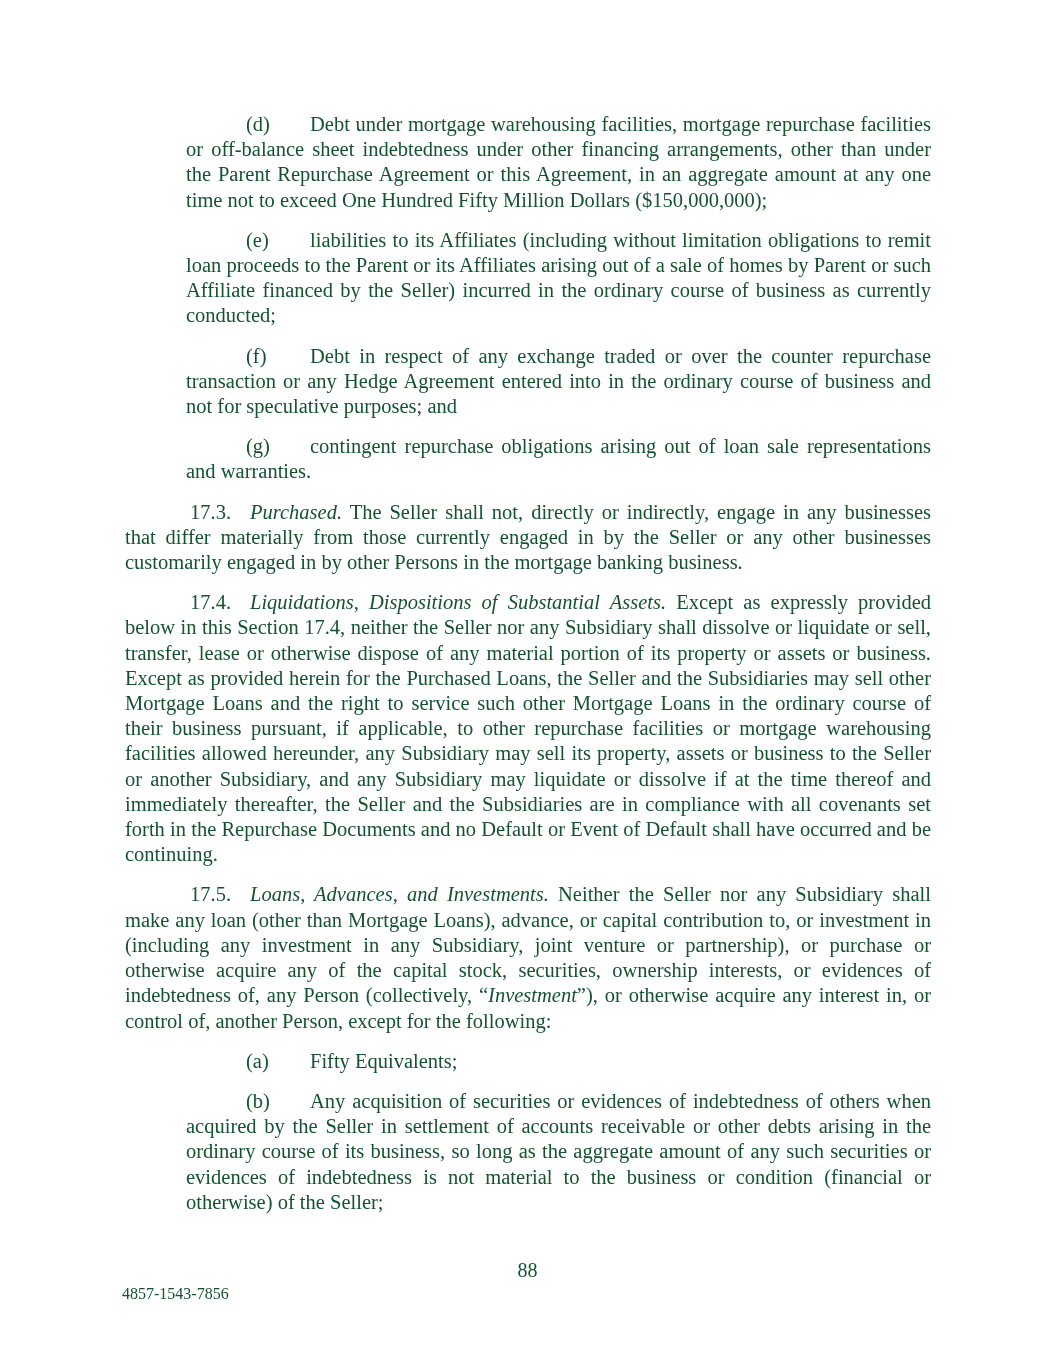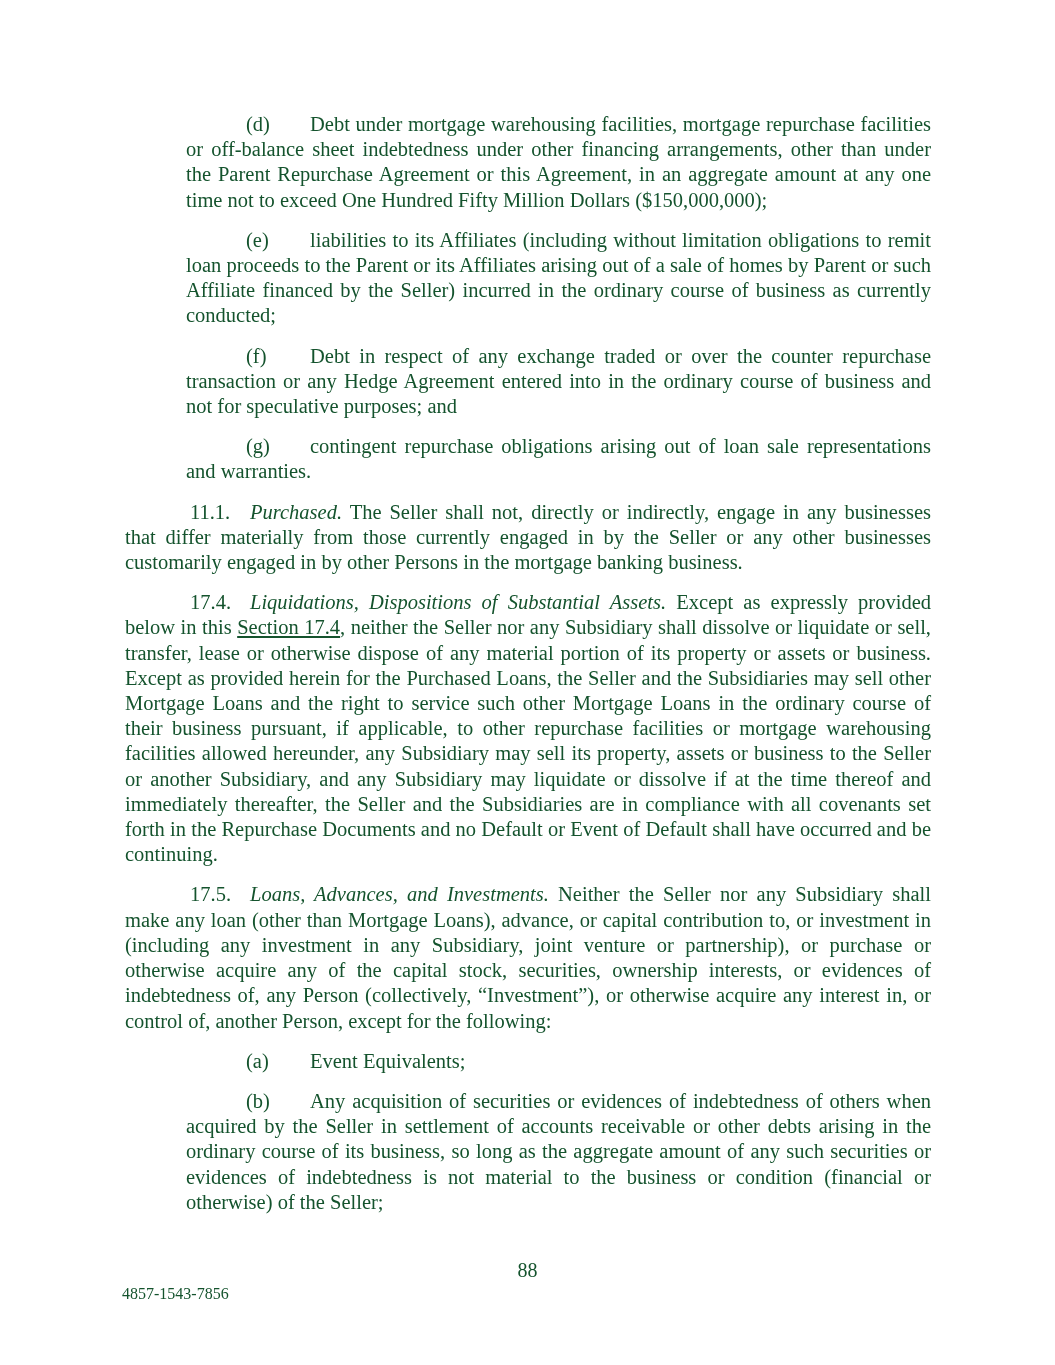--- a/index.html
+++ b/index.html
@@ -45,23 +45,23 @@
   }
   p.section .num {
     display: inline-block;
     width: 60px;
     text-indent: 0;
   }
   .title {
     font-style: italic;
   }
   .xref {
-    text-decoration: underline;
   }
   .term {
+    font-style: italic;
   }
   .page-number {
     position: absolute;
     top: 1258px;
     left: 0;
     width: 1055px;
     text-align: center;
     font-size: 20px;
     line-height: 24px;
   }
@@ -81,27 +81,27 @@
   <div class="content">
 
     <p class="sub"><span class="lbl">(d)</span><span>Debt under mortgage warehousing facilities, mortgage repurchase facilities or off-balance sheet indebtedness under other financing arrangements, other than under the Parent Repurchase Agreement or this Agreement, in an aggregate amount at any one time not to exceed One Hundred Fifty Million Dollars ($150,000,000);</span></p>
 
     <p class="sub"><span class="lbl">(e)</span><span>liabilities to its Affiliates (including without limitation obligations to remit loan proceeds to the Parent or its Affiliates arising out of a sale of homes by Parent or such Affiliate financed by the Seller) incurred in the ordinary course of business as currently conducted;</span></p>
 
     <p class="sub"><span class="lbl">(f)</span><span>Debt in respect of any exchange traded or over the counter repurchase transaction or any Hedge Agreement entered into in the ordinary course of business and not for speculative purposes; and</span></p>
 
     <p class="sub"><span class="lbl">(g)</span><span>contingent repurchase obligations arising out of loan sale representations and warranties.</span></p>
 
-    <p class="section"><span class="num">11.1.</span><span class="title">Purchased.</span> <span>The Seller shall not, directly or indirectly, engage in any businesses that differ materially from those currently engaged in by the Seller or any other businesses customarily engaged in by other Persons in the mortgage banking business.</span></p>
+    <p class="section"><span class="num">17.3.</span><span class="title">Purchased.</span> <span>The Seller shall not, directly or indirectly, engage in any businesses that differ materially from those currently engaged in by the Seller or any other businesses customarily engaged in by other Persons in the mortgage banking business.</span></p>
 
     <p class="section"><span class="num">17.4.</span><span class="title">Liquidations, Dispositions of Substantial Assets.</span> <span>Except as expressly provided below in this </span><span class="xref">Section 17.4</span><span>, neither the Seller nor any Subsidiary shall dissolve or liquidate or sell, transfer, lease or otherwise dispose of any material portion of its property or assets or business.  Except as provided herein for the Purchased Loans, the Seller and the Subsidiaries may sell other Mortgage Loans and the right to service such other Mortgage Loans in the ordinary course of their business pursuant, if applicable, to other repurchase facilities or mortgage warehousing facilities allowed hereunder, any Subsidiary may sell its property, assets or business to the Seller or another Subsidiary, and any Subsidiary may liquidate or dissolve if at the time thereof and immediately thereafter, the Seller and the Subsidiaries are in compliance with all covenants set forth in the Repurchase Documents and no Default or Event of Default shall have occurred and be continuing.</span></p>
 
     <p class="section"><span class="num">17.5.</span><span class="title">Loans, Advances, and Investments.</span> <span>Neither the Seller nor any Subsidiary shall make any loan (other than Mortgage Loans), advance, or capital contribution to, or investment in (including any investment in any Subsidiary, joint venture or partnership), or purchase or otherwise acquire any of the capital stock, securities, ownership interests, or evidences of indebtedness of, any Person (collectively, “</span><span class="term">Investment</span><span>”), or otherwise acquire any interest in, or control of, another Person, except for the following:</span></p>
 
-    <p class="sub"><span class="lbl">(a)</span><span>Event Equivalents;</span></p>
+    <p class="sub"><span class="lbl">(a)</span><span>Fifty Equivalents;</span></p>
 
     <p class="sub"><span class="lbl">(b)</span><span>Any acquisition of securities or evidences of indebtedness of others when acquired by the Seller in settlement of accounts receivable or other debts arising in the ordinary course of its business, so long as the aggregate amount of any such securities or evidences of indebtedness is not material to the business or condition (financial or otherwise) of the Seller;</span></p>
 
   </div>
 
   <div class="page-number">88</div>
   <div class="doc-id">4857-1543-7856</div>
 </div>
 
 </body></html>

